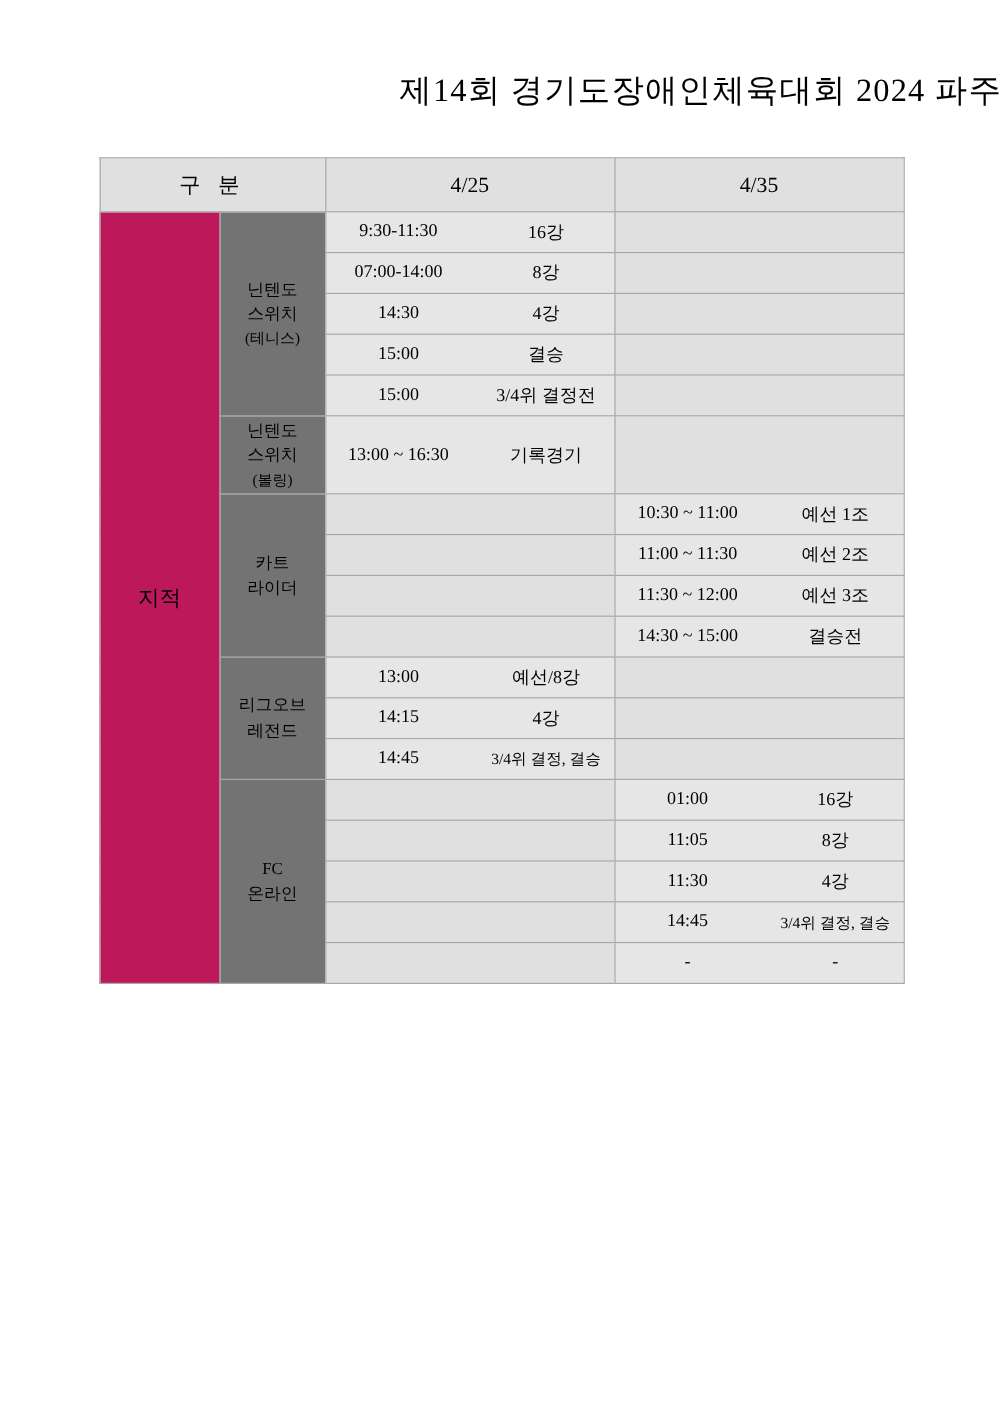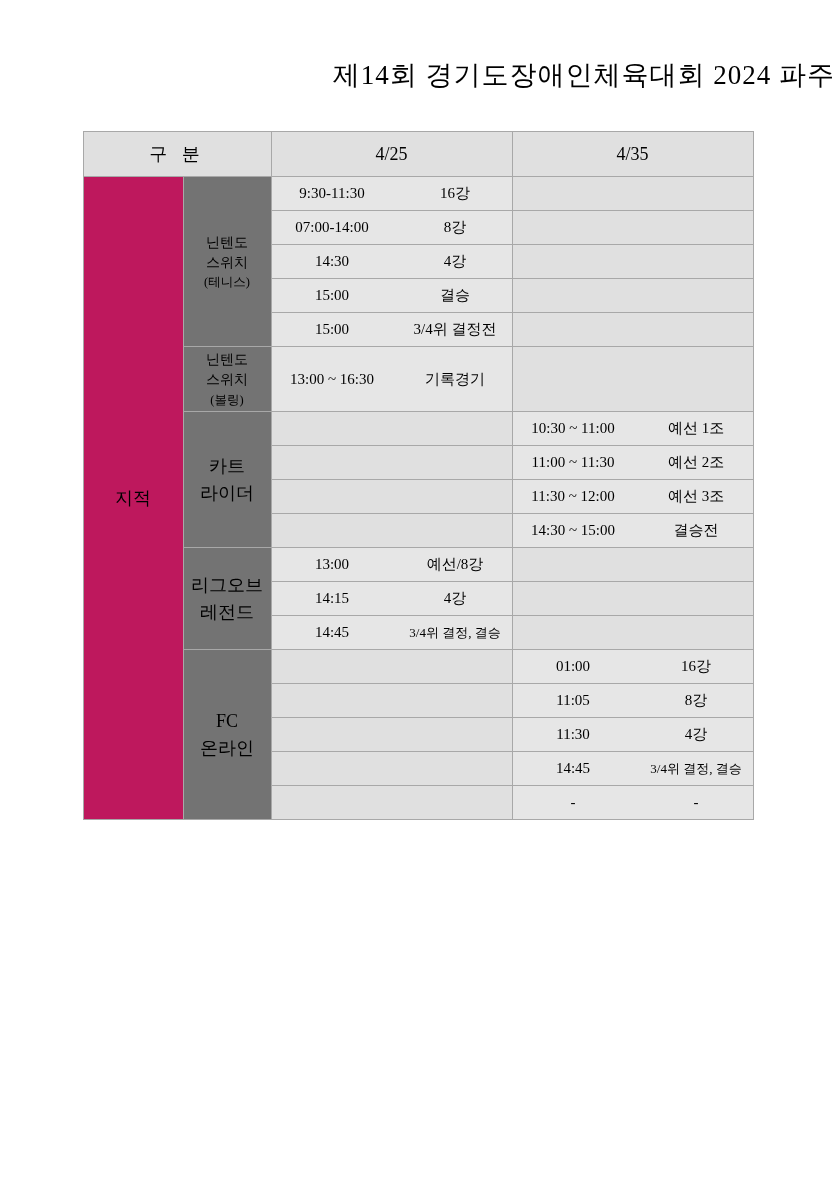--- a/index.html
+++ b/index.html
@@ -73,21 +73,21 @@
   td.event-cell {
     background: #737373;
     font-size: 14px;
     line-height: 1.45;
     padding: 4px 2px;
   }
   td.event-cell .sub {
     font-size: 12.5px;
   }
   td.event-cell.big {
-    font-size: 18px;
+    font-size: 14px;
     line-height: 1.5;
   }
   td.slot {
     background: #e6e6e6;
     height: 33px;
     font-size: 15px;
     padding: 0 6px;
   }
   td.slot.empty {
     background: #e0e0e0;

